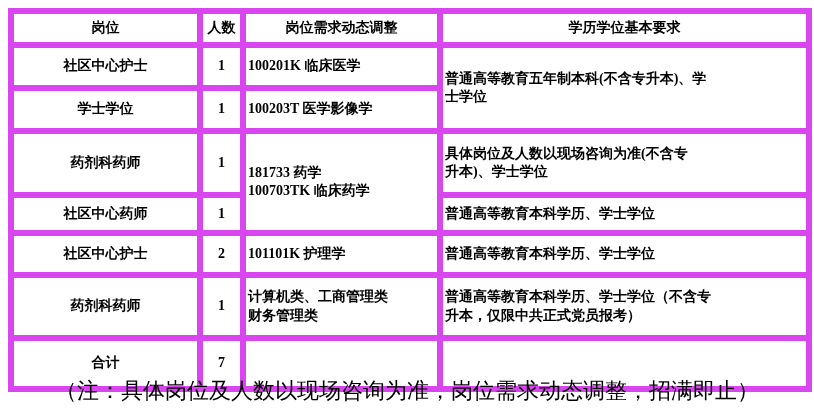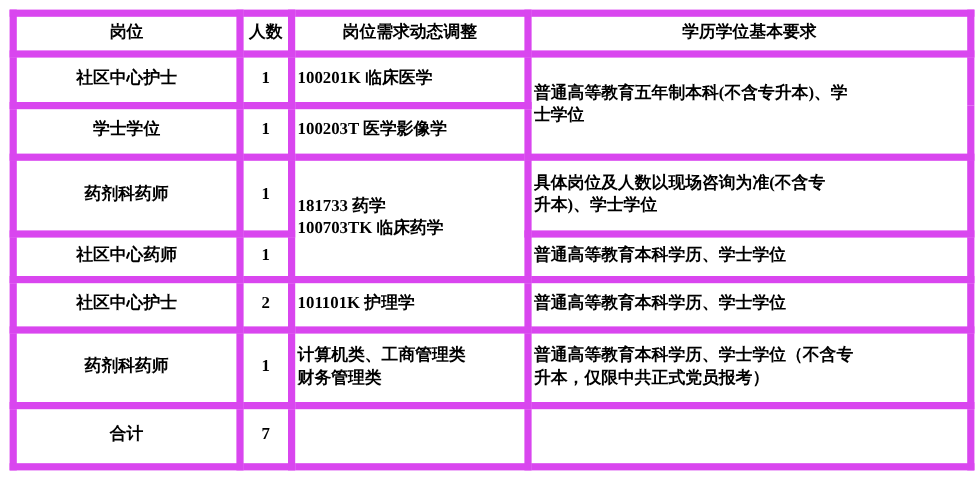--- a/index.html
+++ b/index.html
@@ -139,14 +139,15 @@
     <tr class="h-r7">
       <td class="c-pos">合计</td>
       <td class="c-num">7</td>
       <td class="c-major"></td>
       <td class="c-req"></td>
     </tr>
 
   </tbody>
     </table>
 
+  <div class="footnote">（注：具体岗位及人数以现场咨询为准，岗位需求动态调整，招满即止）</div>
 
 </div>
 
 </body></html>

